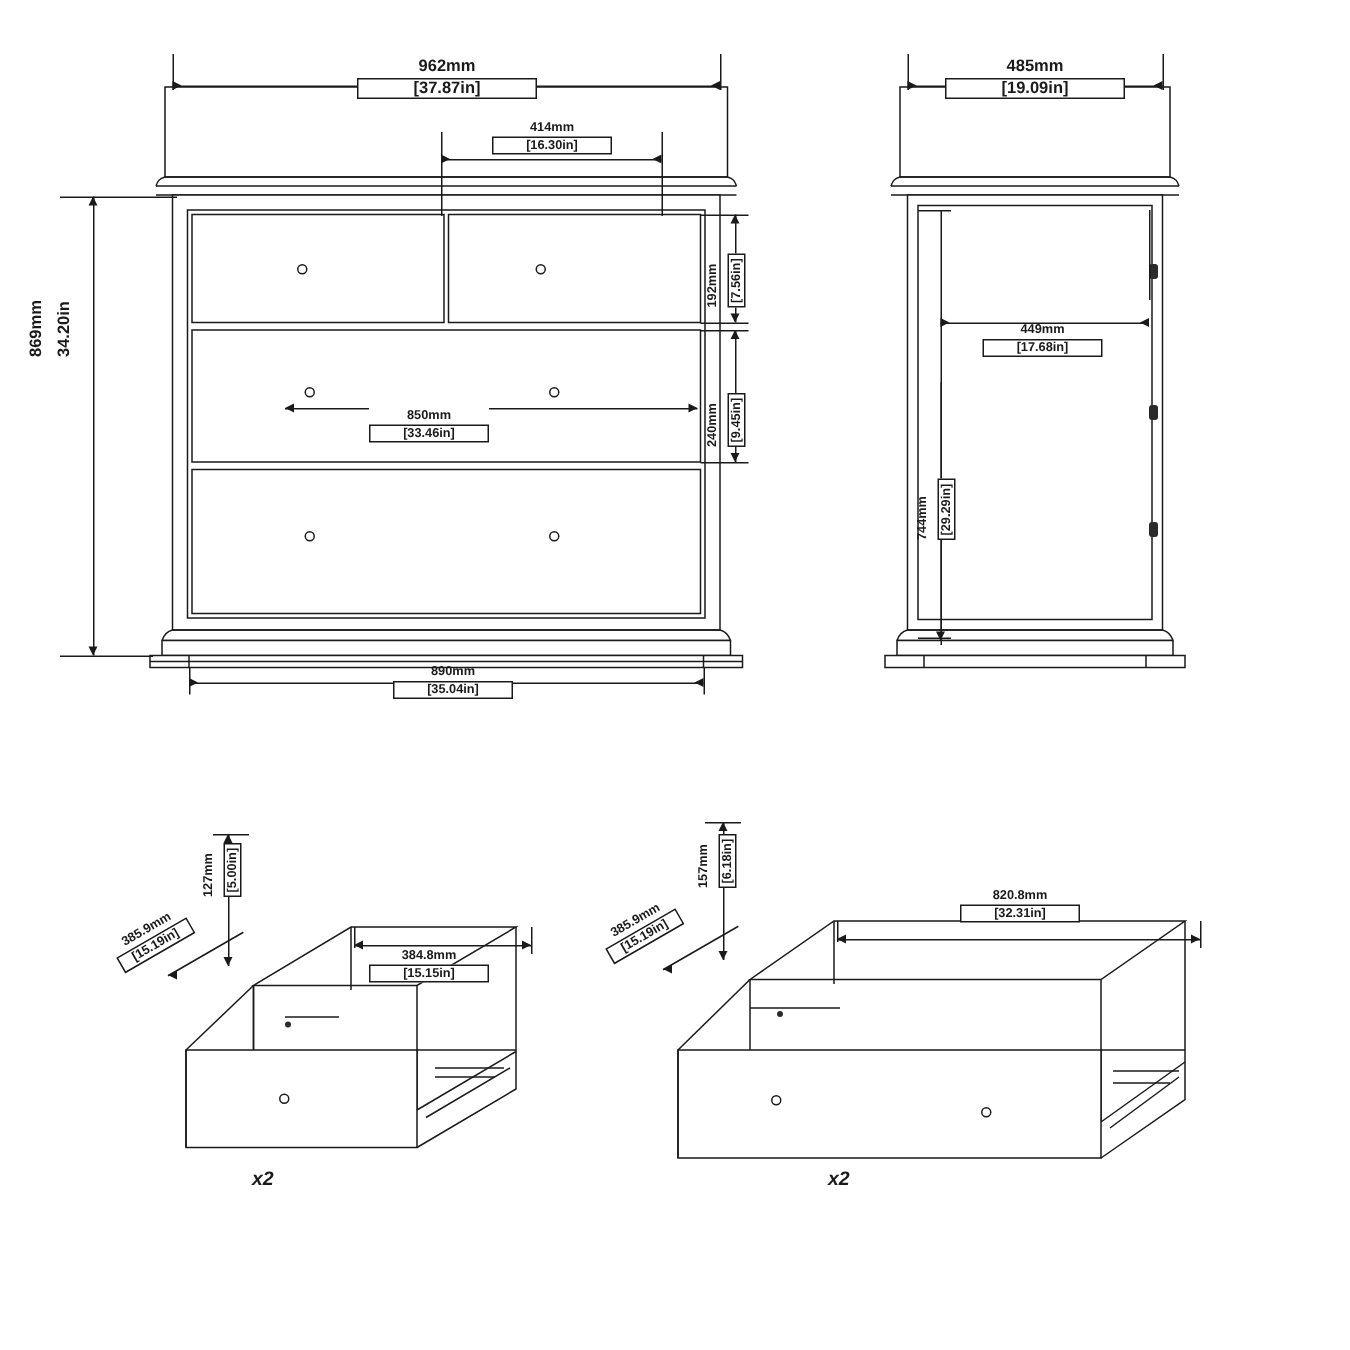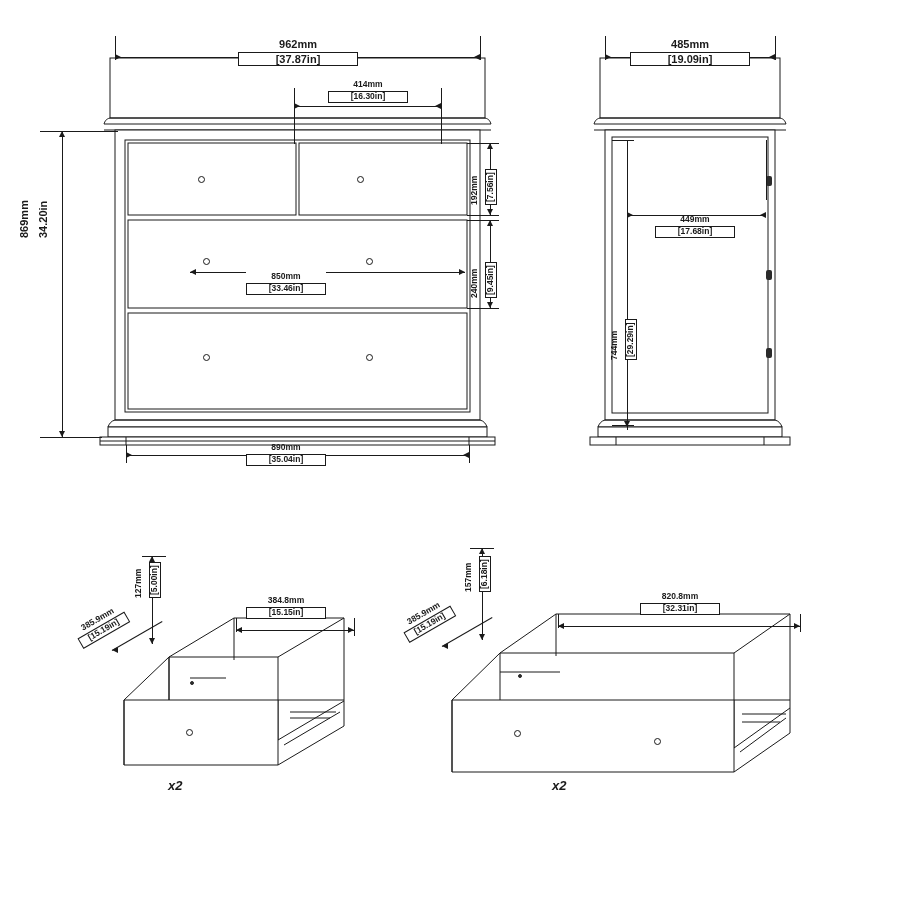--- a/index.html
+++ b/index.html
@@ -111,21 +111,21 @@
     <div class="dim-label" style="left:246px;top:272px;width:80px;background:#fff;">
       <span class="mm">850mm</span>
       <span class="in">[33.46in]</span>
     </div>
 
     <div class="ext" style="left:126px;top:445px;height:18px;"></div>
     <div class="ext" style="left:469px;top:445px;height:18px;"></div>
     <div class="hline" style="left:126px;top:455px;width:343px;"></div>
     <div class="arrow arr-r" style="left:126px;top:452px;"></div>
     <div class="arrow arr-l" style="left:463px;top:452px;"></div>
-    <div class="dim-label" style="left:246px;top:443px;width:80px;">
+    <div class="dim-label" style="left:262px;top:443px;width:80px;">
       <span class="mm">890mm</span>
       <span class="in">[35.04in]</span>
     </div>
 
     <div class="exth" style="left:40px;top:131px;width:78px;"></div>
     <div class="exth" style="left:40px;top:437px;width:62px;"></div>
     <div class="vline" style="left:62px;top:131px;height:306px;"></div>
     <div class="arrow arr-u" style="left:59px;top:131px;"></div>
     <div class="arrow arr-d" style="left:59px;top:431px;"></div>
     <div class="vlabel" style="left:18px;top:238px;transform:rotate(-90deg);transform-origin:left top;font-size:11px;">
@@ -259,21 +259,21 @@
       <span class="in">[5.00in]</span>
     </div>
 
     <div class="dim-label" style="left:74px;top:614px;width:54px;transform:rotate(-30deg);">
       <span class="mm">385.9mm</span>
       <span class="in">[15.19in]</span>
     </div>
     <div class="hline" style="left:112px;top:650px;width:58px;transform:rotate(-30deg);transform-origin:left center;"></div>
     <div class="arrow arr-l" style="left:112px;top:647px;"></div>
 
-    <div class="dim-label" style="left:246px;top:596px;width:80px;">
+    <div class="dim-label" style="left:246px;top:632px;width:80px;">
       <span class="mm">384.8mm</span>
       <span class="in">[15.15in]</span>
     </div>
     <div class="hline" style="left:236px;top:630px;width:118px;"></div>
     <div class="arrow arr-l" style="left:236px;top:627px;"></div>
     <div class="arrow arr-r" style="left:348px;top:627px;"></div>
     <div class="ext" style="left:236px;top:618px;height:14px;"></div>
     <div class="ext" style="left:354px;top:618px;height:18px;"></div>
 
     <div class="qty" style="left:168px;top:778px;">x2</div>

